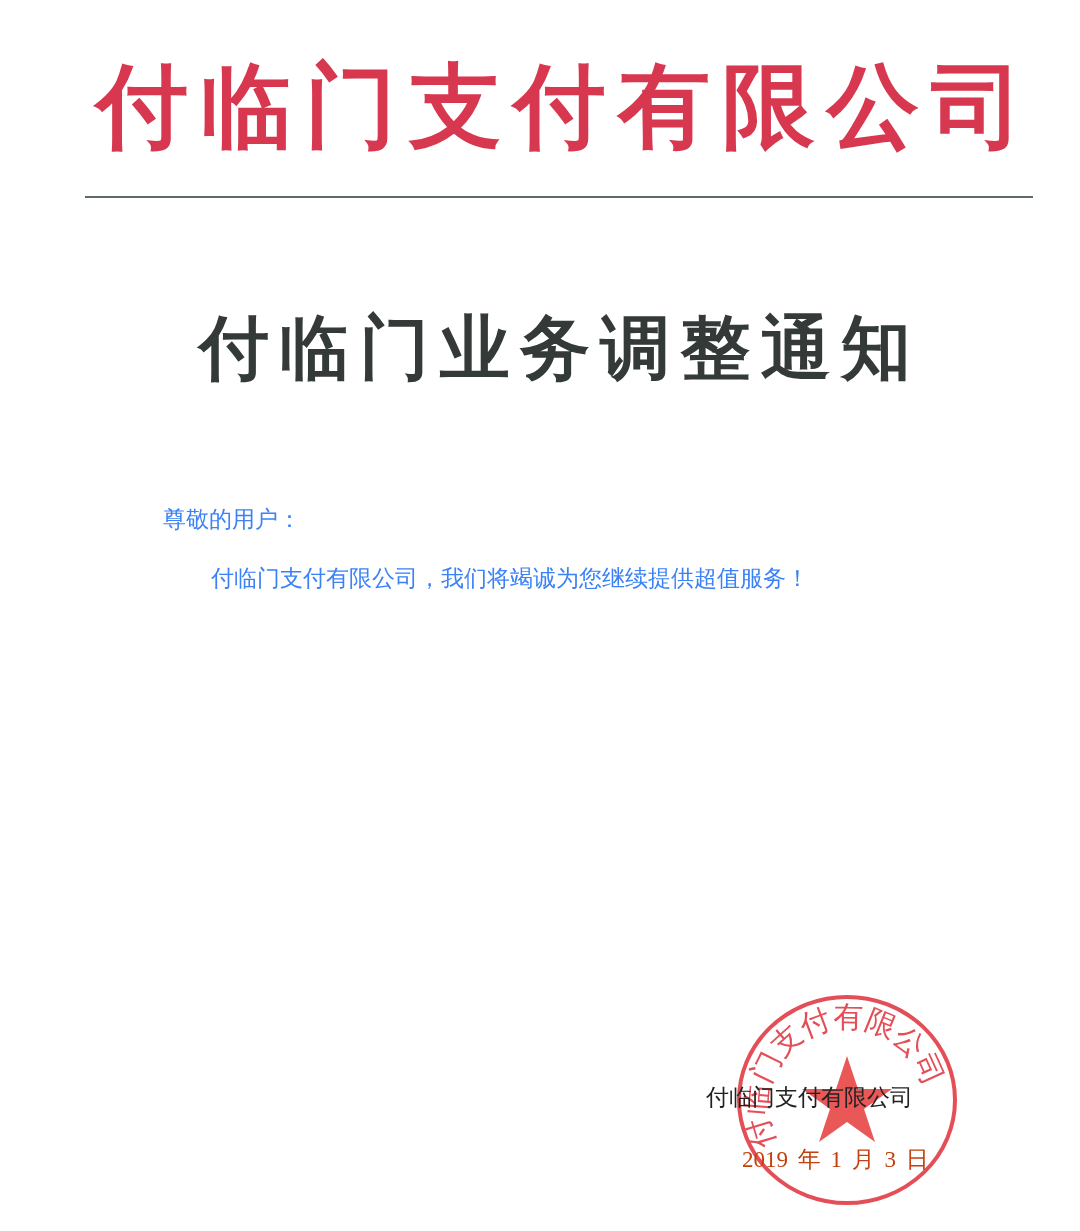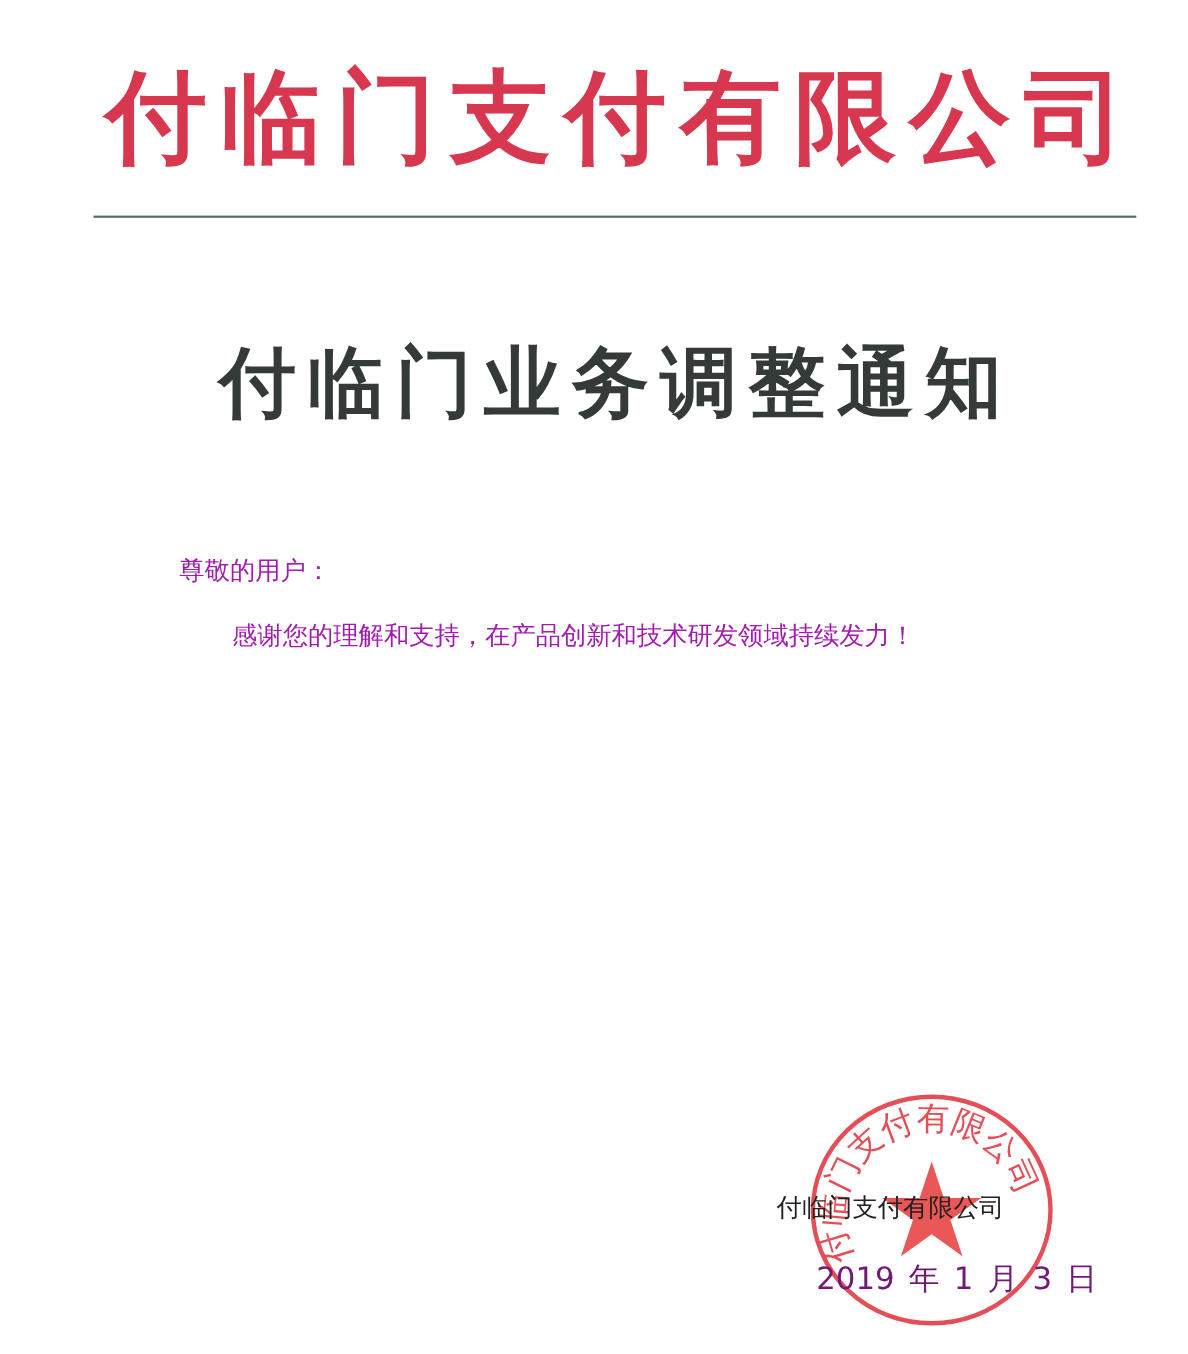--- a/index.html
+++ b/index.html
@@ -20,31 +20,31 @@
   }
   .doc-title {
     position: absolute; left: 195px; top: 300px; width: 720px; height: 95px;
     display: flex; justify-content: space-between; align-items: center;
   }
   .doc-title span {
     font-size: 70px; font-weight: bold; color: #333a38; line-height: 1; width: 78px; text-align: center;
   }
   .body-text {
     position: absolute; left: 163px; top: 490px; width: 790px;
-    font-size: 23px; line-height: 59px; color: #a21caf;
+    font-size: 23px; line-height: 59px; color: #3b82f6;
   }
   .body-text p { margin: 0; }
   .salutation { margin-bottom: 0; }
   .para { text-indent: 48px; text-align: justify; }
   .para2 { text-indent: 48px; margin-top: 0; }
   .signature {
     position: absolute; left: 706px; top: 1082px; font-size: 23px; color: #222; z-index: 2;
   }
   .sign-date {
-    position: absolute; left: 742px; top: 1144px; font-size: 28px; color: #701a75; z-index: 2; word-spacing: 4px;
+    position: absolute; left: 742px; top: 1144px; font-size: 23px; color: #c2410c; z-index: 2; word-spacing: 4px; font-family: Liberation Serif, serif;
   }
   .seal {
     position: absolute; left: 736px; top: 994px; width: 222px; height: 212px; z-index: 1; opacity: 0.85;
   }
 </style>
 </head>
 <body>
 
 <div class="letterhead">
   <span>付</span>
@@ -67,21 +67,21 @@
   <span>业</span>
   <span>务</span>
   <span>调</span>
   <span>整</span>
   <span>通</span>
   <span>知</span>
 </div>
 
 <div class="body-text">
   <p class="salutation">尊敬的用户：</p>
-  <p class="para2">感谢您的理解和支持，在产品创新和技术研发领域持续发力！</p>
+  <p class="para2">付临门支付有限公司，我们将竭诚为您继续提供超值服务！</p>
 </div>
 
 <svg class="seal" viewBox="0 0 222 212">
   <defs>
     <path id="sealArc" d="M 40 150 A 80 80 0 1 1 182 150" fill="none"></path>
   </defs>
   <ellipse cx="111" cy="106" rx="108" ry="103" fill="none" stroke="#e0303a" stroke-width="4"></ellipse>
   <polygon points="111,62 122,95 156,95 128,115 139,148 111,128 83,148 94,115 66,95 100,95" fill="#e63a3a"></polygon>
   <text font-size="30" fill="#e0303a" font-family="DejaVu Sans, sans-serif">
     <textPath href="#sealArc" startOffset="0">付临门支付有限公司</textPath>

